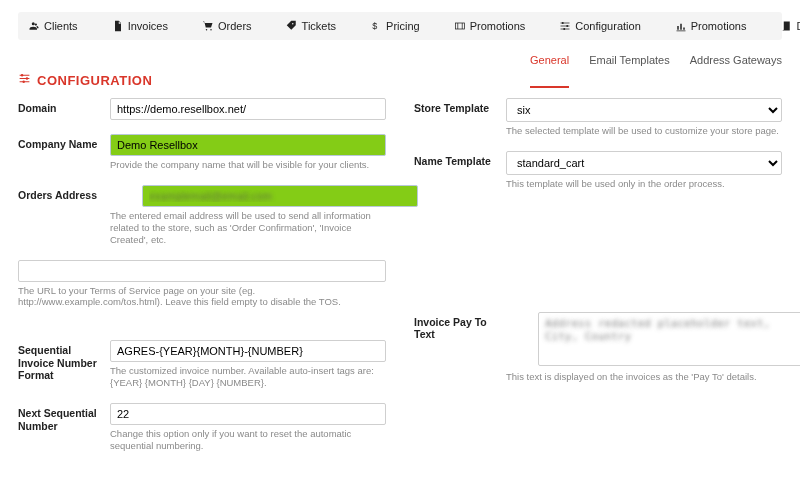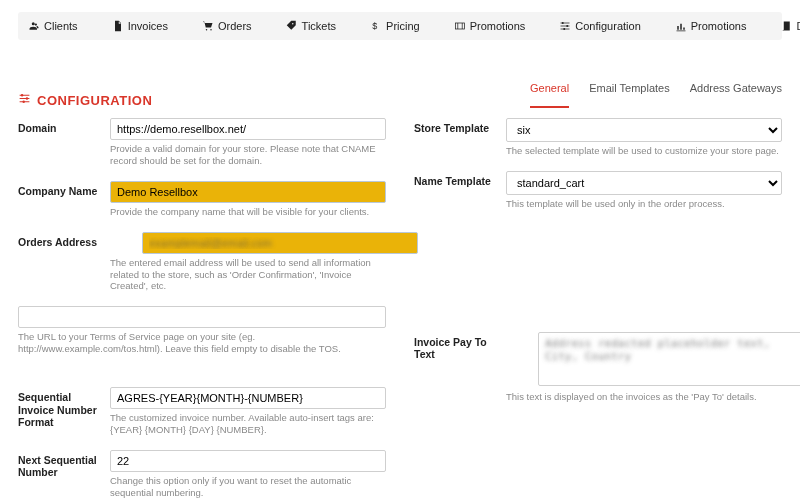--- a/index.html
+++ b/index.html
@@ -3,31 +3,31 @@
 <meta charset="utf-8">
 <style>
   * { box-sizing: border-box; margin: 0; padding: 0; }
   body { font-family: Arial, Helvetica, sans-serif; font-size: 11px; color: #333; background: #fff; width: 800px; height: 500px; overflow: hidden; padding: 12px 18px; border-radius: 16px; }
   .topnav { background: #f4f4f4; padding: 8px 10px; display: flex; gap: 34px; align-items: center; border-radius: 3px; }
   .topnav-item { display: flex; align-items: center; gap: 4px; color: #222; font-size: 11px; cursor: pointer; }
   .topnav-item svg, .topnav-item .ico { width: 12px; height: 12px; display: inline-block; }
   .header-row { display: flex; justify-content: space-between; align-items: flex-end; margin: 14px 0 10px 0; }
   .page-title { color: #d9362a; font-weight: 600; font-size: 13px; letter-spacing: 0.5px; display: flex; align-items: center; gap: 6px; }
   .subtabs { display: flex; gap: 20px; font-size: 11px; }
-  .subtab { color: #555; padding-bottom: 12px; cursor: pointer; margin-top: 28px; }
+  .subtab { color: #555; padding-bottom: 20px; cursor: pointer; }
   .subtab.active { color: #d9362a; border-bottom: 2px solid #d9362a; }
   .form-area { display: flex; gap: 28px; }
   .col { flex: 1; }
   .field { display: flex; margin-bottom: 14px; }
   .label { width: 92px; font-weight: 600; font-size: 10.5px; color: #222; padding-top: 4px; line-height: 1.2; }
   .control { flex: 1; }
   .control input[type=text], .control select, .control textarea {
     width: 100%; border: 1px solid #cfcfcf; padding: 4px 6px; font-size: 11px; background: #fff; border-radius: 2px;
   }
-  .control input.hl { background: #eab308; border-color: #b9c8d9; }
+  .control input.hl { background: #84cc16; border-color: #b9c8d9; }
   .control .help { color: #8a8a8a; font-size: 9.5px; margin-top: 3px; line-height: 1.25; }
   .control textarea { height: 54px; resize: both; }
   .control select { appearance: auto; }
   .blur { color: transparent; text-shadow: 0 0 4px rgba(80,80,80,0.7); margin-left: 32px; }
   .sectiongap { height: 18px; }
 </style>
 </head>
 <body>
 
 <div class="topnav">
@@ -130,21 +130,20 @@
   </div>
 </div>
 
 <div class="form-area">
 
   <div class="col">
     <div class="field">
       <div class="label">Domain</div>
       <div class="control">
         <input type="text" value="https://demo.resellbox.net/" style="">
-        <div class="help">Provide a valid domain for your store. Please note that CNAME record should be set for the domain.</div>
       </div>
     </div>
     <div class="field">
       <div class="label">Company Name</div>
       <div class="control">
         <input type="text" class="hl" value="Demo Resellbox" style="">
         <div class="help">Provide the company name that will be visible for your clients.</div>
       </div>
     </div>
     <div class="field">

